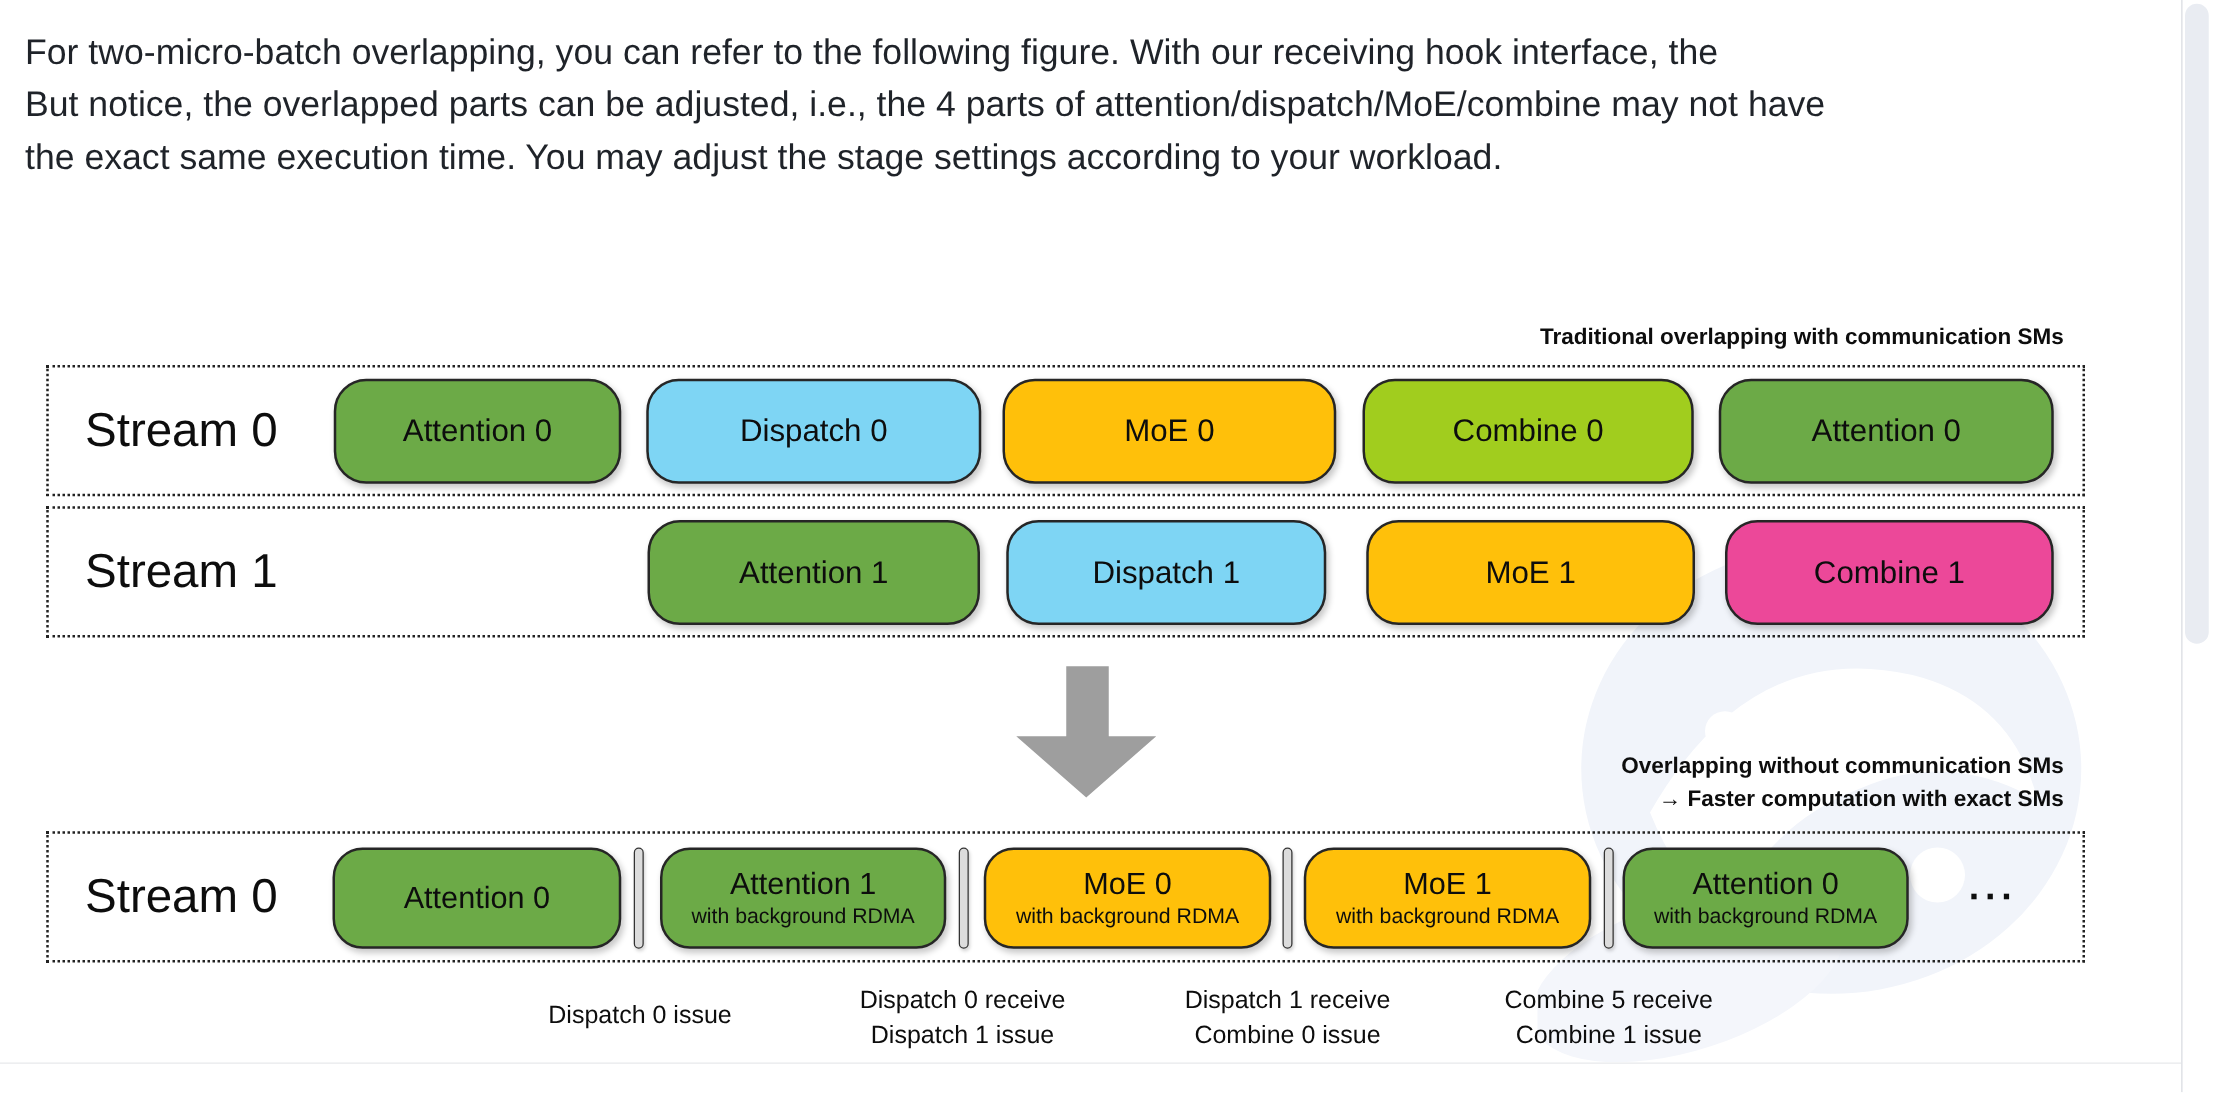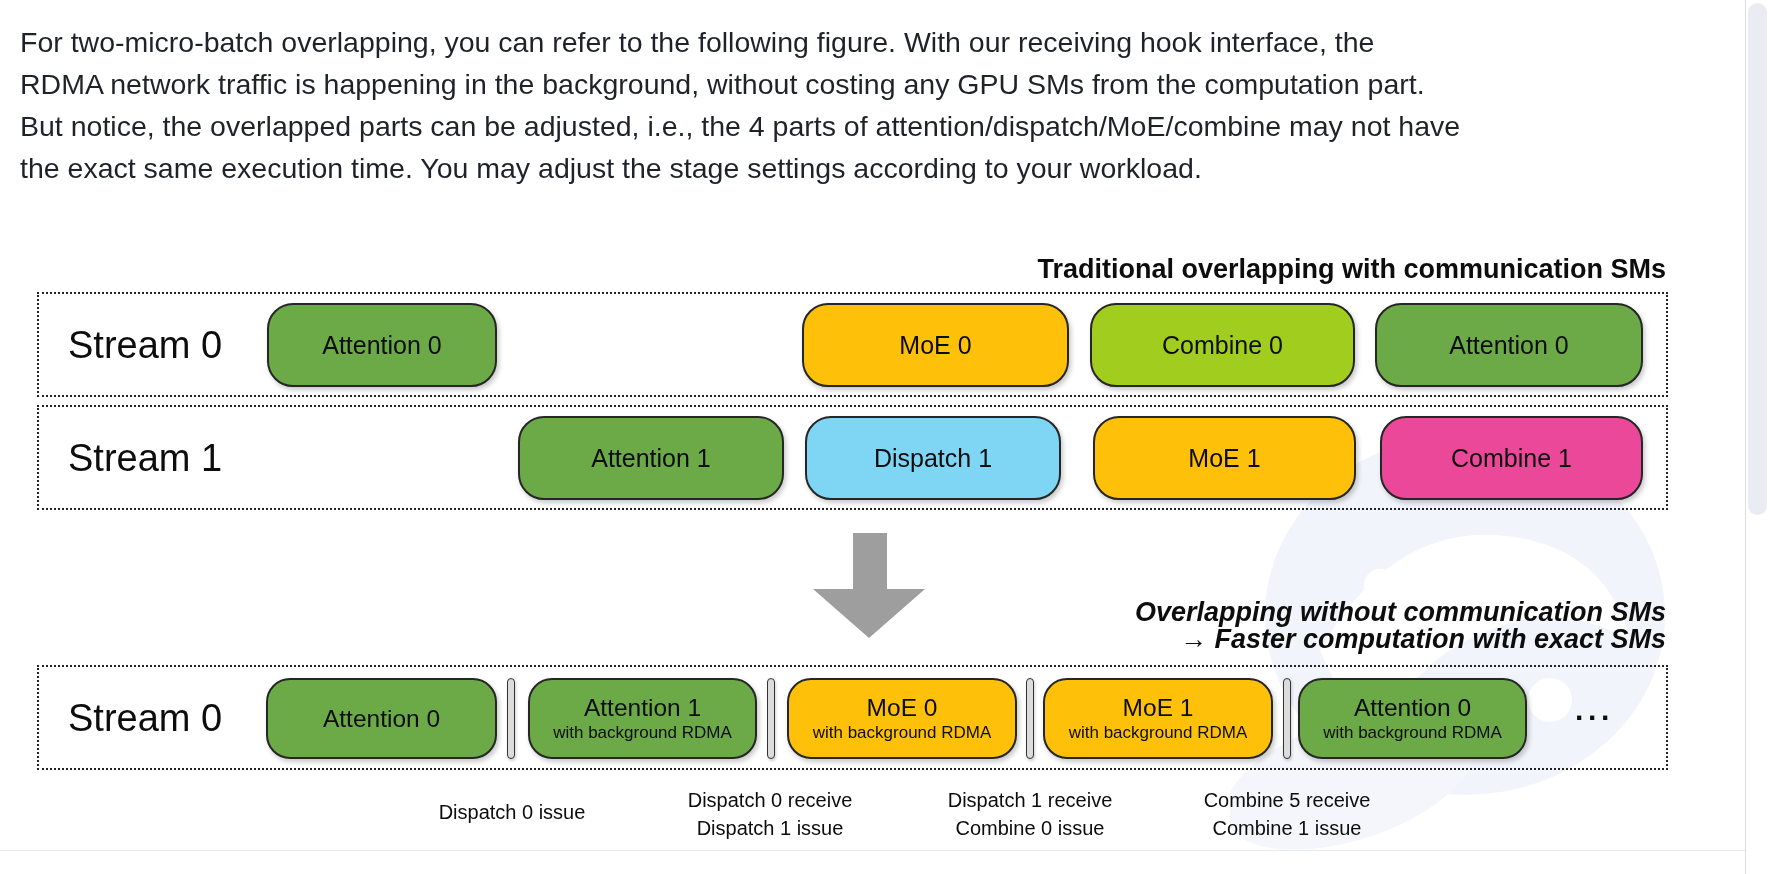--- a/index.html
+++ b/index.html
@@ -21,29 +21,29 @@
     top: 21px;
     font-size: 28.5px;
     line-height: 42px;
     color: #1f2329;
     white-space: nowrap;
   }
 
   
   .caption {
     position: absolute;
-    right: 104px;
+    right: 119px;
     text-align: right;
     font-weight: 700;
-    font-size: 27px;
+    font-size: 18px;
     line-height: 27px;
     color: #0d0d0d;
   }
   .caption-top { top: 256px; }
-  .caption-bottom { top: 599px; font-style: italic; }
+  .caption-bottom { top: 599px; }
 
   
   .stream-box {
     position: absolute;
     left: 37px;
     width: 1631px;
     height: 105px;
     border: 2px dotted #222222;
     background: transparent;
   }
@@ -150,30 +150,30 @@
   <svg class="watermark-svg" width="470" height="430" viewBox="0 0 470 430">
     <ellipse cx="235" cy="195" rx="200" ry="180" fill="#f1f4fa"></ellipse>
     <ellipse cx="120" cy="360" rx="130" ry="60" fill="#f4f6fb" transform="rotate(-18 120 360)"></ellipse>
     <path d="M 90 230 Q 170 90 300 120 Q 380 140 400 220 Q 330 180 260 210 Q 180 240 150 320 Q 110 280 90 230 Z" fill="#ffffff"></path>
     <circle cx="150" cy="165" r="16" fill="#ffffff"></circle>
     <circle cx="320" cy="280" r="22" fill="#ffffff"></circle>
   </svg>
 
   <div class="intro">
     <div>For two-micro-batch overlapping, you can refer to the following figure. With our receiving hook interface, the</div>
-    <div>RDMA network traffic is happening in the background, without costing any GPU SMs from the computation part.</div>
     <div>But notice, the overlapped parts can be adjusted, i.e., the 4 parts of attention/dispatch/MoE/combine may not have</div>
     <div>the exact same execution time. You may adjust the stage settings according to your workload.</div>
   </div>
 
   <div class="caption caption-top">Traditional overlapping with communication SMs</div>
 
   <div class="stream-box row-0">
     <div class="stream-label">Stream 0</div>
     <div class="block" style="left: 228px; width: 230px; background-color: rgb(108, 170, 71);">Attention 0</div>
+    <div class="block" style="left: 478px; width: 268px; background-color: rgb(126, 213, 244);">Dispatch 0</div>
     <div class="block" style="left: 763px; width: 267px; background-color: rgb(255, 192, 10);">MoE 0</div>
     <div class="block" style="left: 1051px; width: 265px; background-color: rgb(161, 205, 30);">Combine 0</div>
     <div class="block" style="left: 1336px; width: 268px; background-color: rgb(108, 170, 71);">Attention 0</div>
   </div>
 
   <div class="stream-box row-1">
     <div class="stream-label">Stream 1</div>
     <div class="block" style="left: 479px; width: 266px; background-color: rgb(108, 170, 71);">Attention 1</div>
     <div class="block" style="left: 766px; width: 256px; background-color: rgb(126, 213, 244);">Dispatch 1</div>
     <div class="block" style="left: 1054px; width: 263px; background-color: rgb(255, 192, 10);">MoE 1</div>

